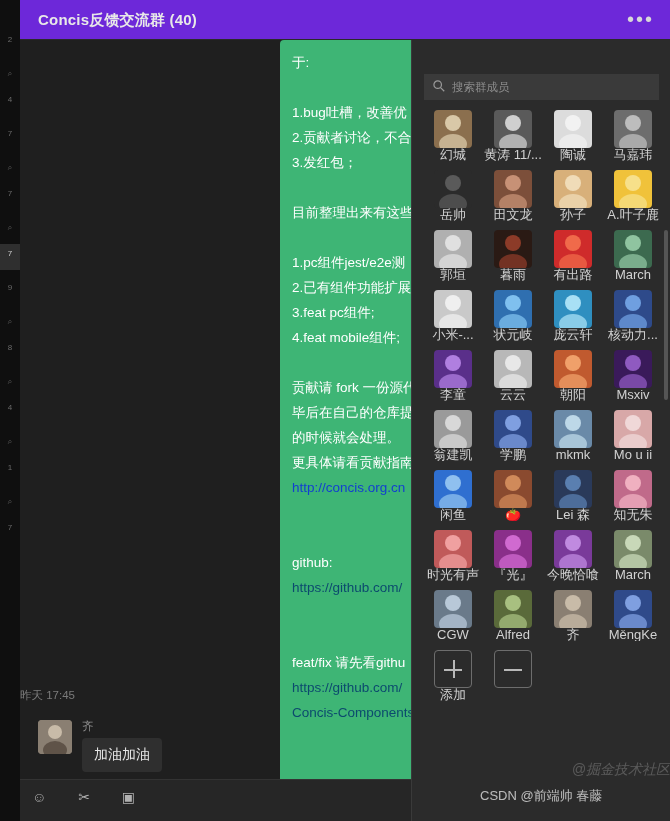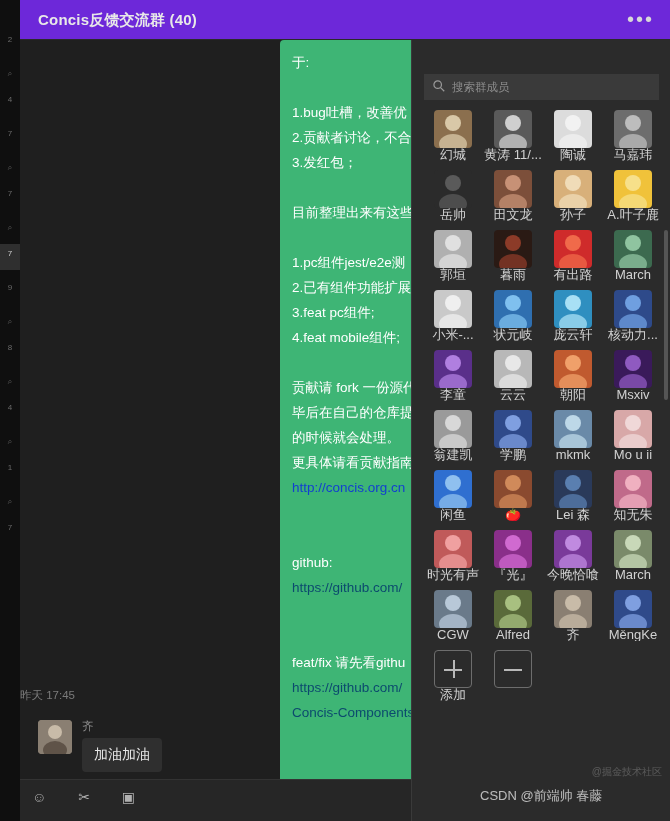--- a/index.html
+++ b/index.html
@@ -220,23 +220,24 @@
   .addbtn::after {
     content: "";
     position: absolute;
     left: 17.5px; top: 9px;
     width: 2px; height: 18px;
     background: #b8b8b8;
   }
 
   .watermark {
     position: absolute;
-    right: 8px; bottom: 42px;
+    right: 0; bottom: 42px;
     color: rgba(255,255,255,0.22);
-    font-size: 10px;
+    font-size: 14px;
+    font-style: italic;
   }
   .watermark2 {
     position: absolute;
     left: 480px; bottom: 16px;
     color: rgba(255,255,255,0.68);
     font-size: 13px;
     font-weight: normal;
   }
 
   .sbtrack {

